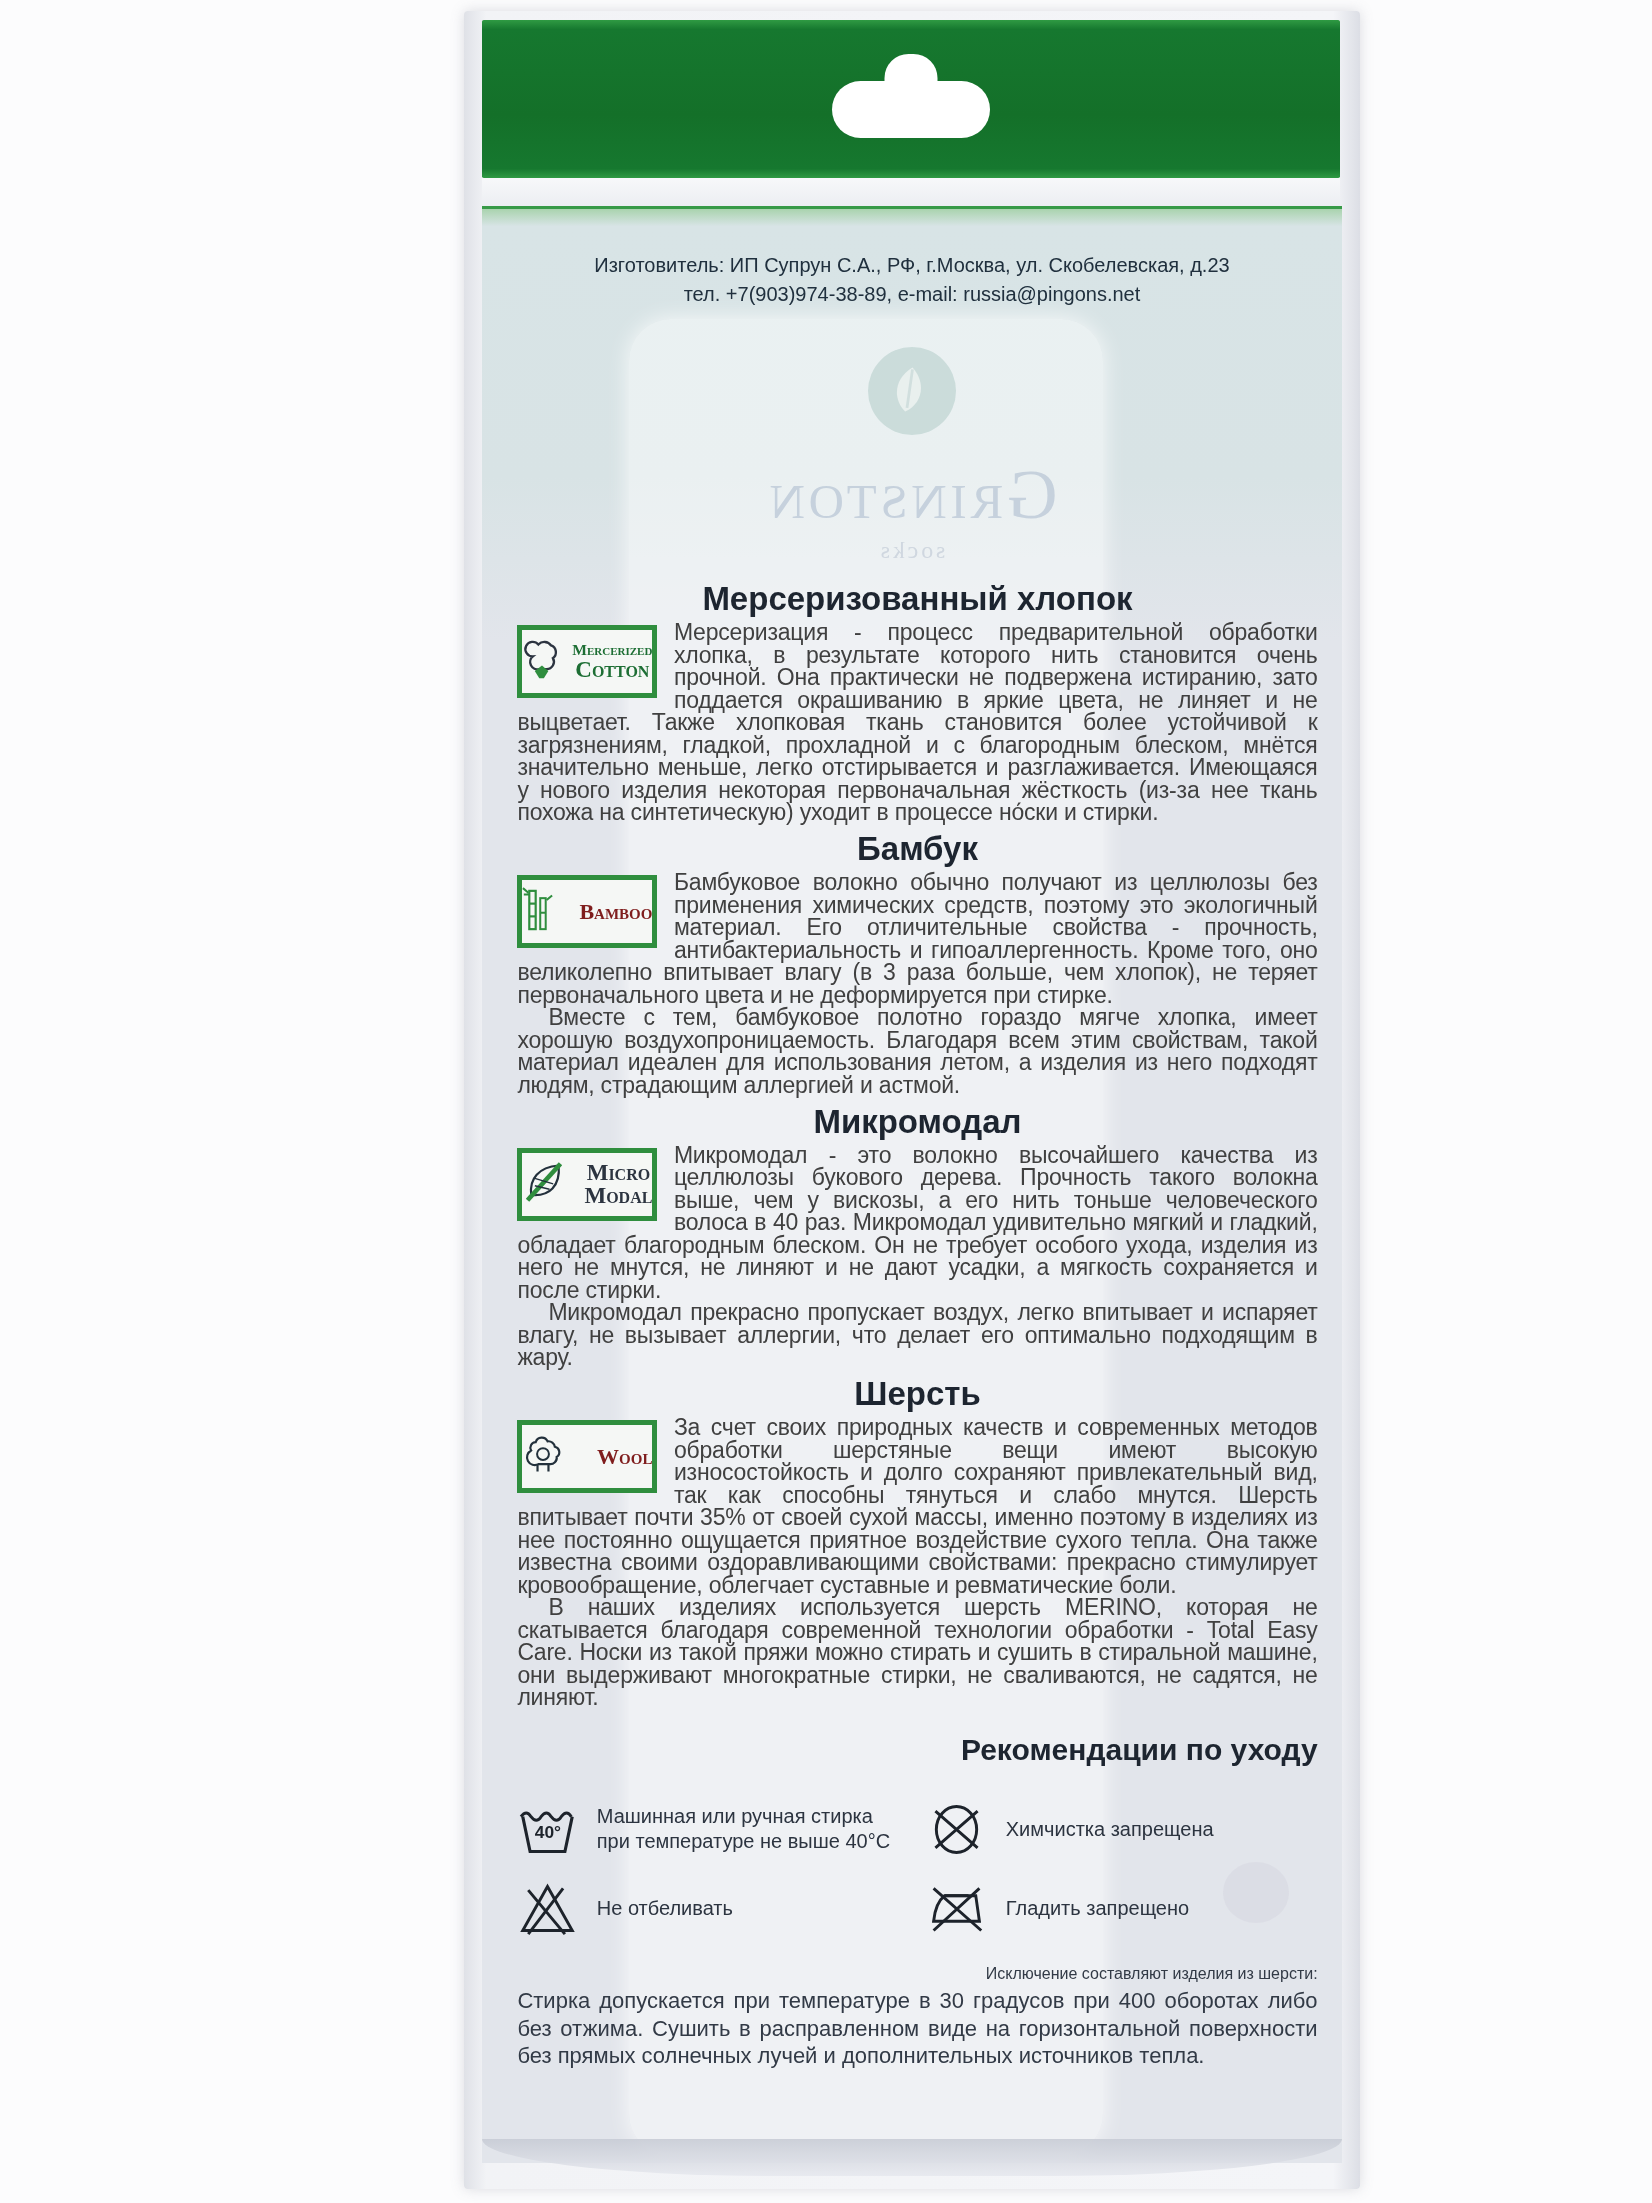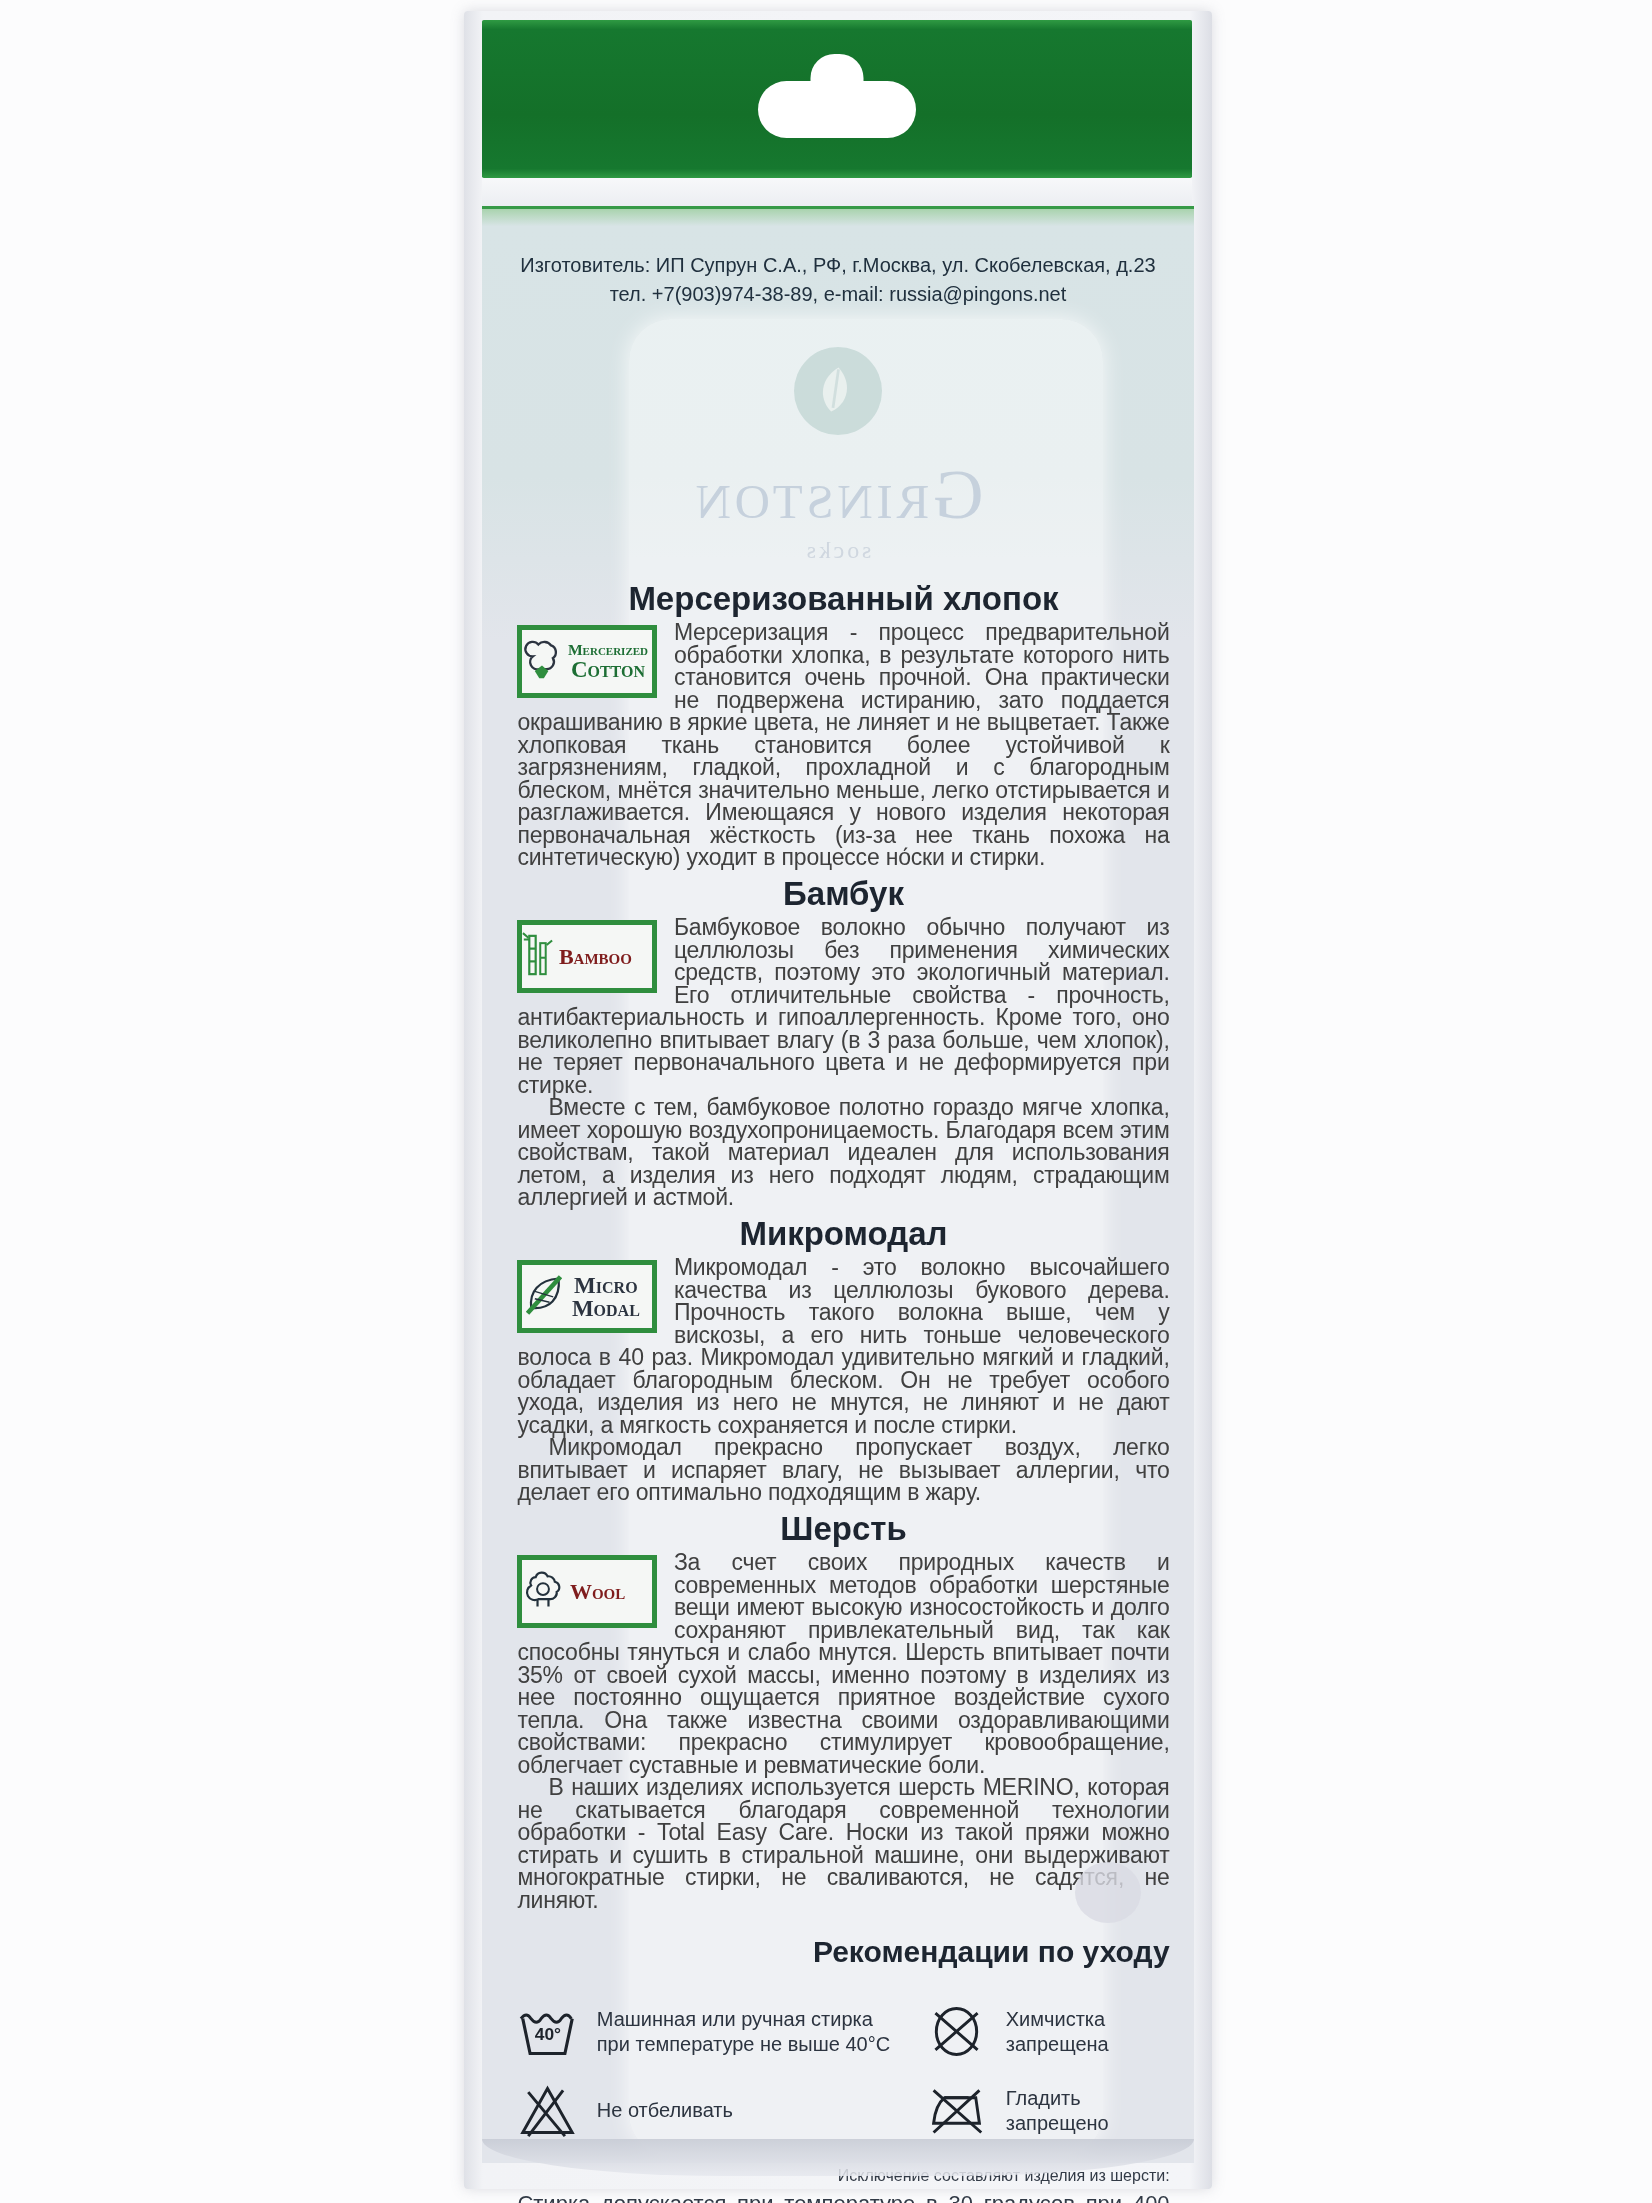--- a/index.html
+++ b/index.html
@@ -5,21 +5,21 @@
   * { margin:0; padding:0; box-sizing:border-box; }
   html,body { width:1653px; height:2204px; }
   body {
     font-family:"Liberation Sans", sans-serif;
     background:#fcfcfd;
     position:relative; overflow:hidden;
     color:#2c3440;
   }
   
   .bag {
-    position:absolute; left:464px; top:11px; width:748px; height:2178px;
+    position:absolute; left:464px; top:11px; width:896px; height:2178px;
     background:linear-gradient(90deg,#dfe1e7 0%,#f2f3f6 2.5%,#f4f5f8 97%,#dcdee5 100%);
     box-shadow:0 0 13px rgba(120,125,140,.25);
     border-radius:3.7px;
   }
   
   .green-header {
     position:absolute; left:18.4px; right:20px; top:9.2px; height:158px;
     background:linear-gradient(180deg,#2f9a43 0%,#16782f 6%,#147029 60%,#16782f 94%,#2f9a43 100%);
     border-radius:1.8px;
   }
@@ -87,21 +87,21 @@
     color:#1d2530; margin:9.2px 0 7.3px;
   }
   .para {
     font-size:23px; line-height:22.5px; text-align:justify; color:#404040;
     letter-spacing:-0.2px;
   }
   .para.indent { text-indent:31px; }
   .badge {
     float:left; width:140px; height:73px; margin:3.7px 16.5px 5.5px 0;
     border:5.5px solid #2f8e3e; background:#f5f7f5;
-    display:flex; align-items:center; justify-content:flex-start; gap:5.5px;
+    display:flex; align-items:center; justify-content:space-between; gap:5.5px;
     font-family:"Liberation Serif", serif; font-weight:bold;
   }
   .badge .b-lines { display:flex; flex-direction:column; align-items:center; line-height:1; }
   .badge-cotton .b-lines { color:#1d6e34; }
   .badge .l1 { font-size:15.6px; font-variant:small-caps; }
   .badge .l2 { font-size:23px; font-variant:small-caps; }
   .badge .single { font-size:22px; color:#7f1d1d; font-variant:small-caps; }
   .badge svg { flex:none; }
   .clearfix::after { content:""; display:block; clear:both; }
   

